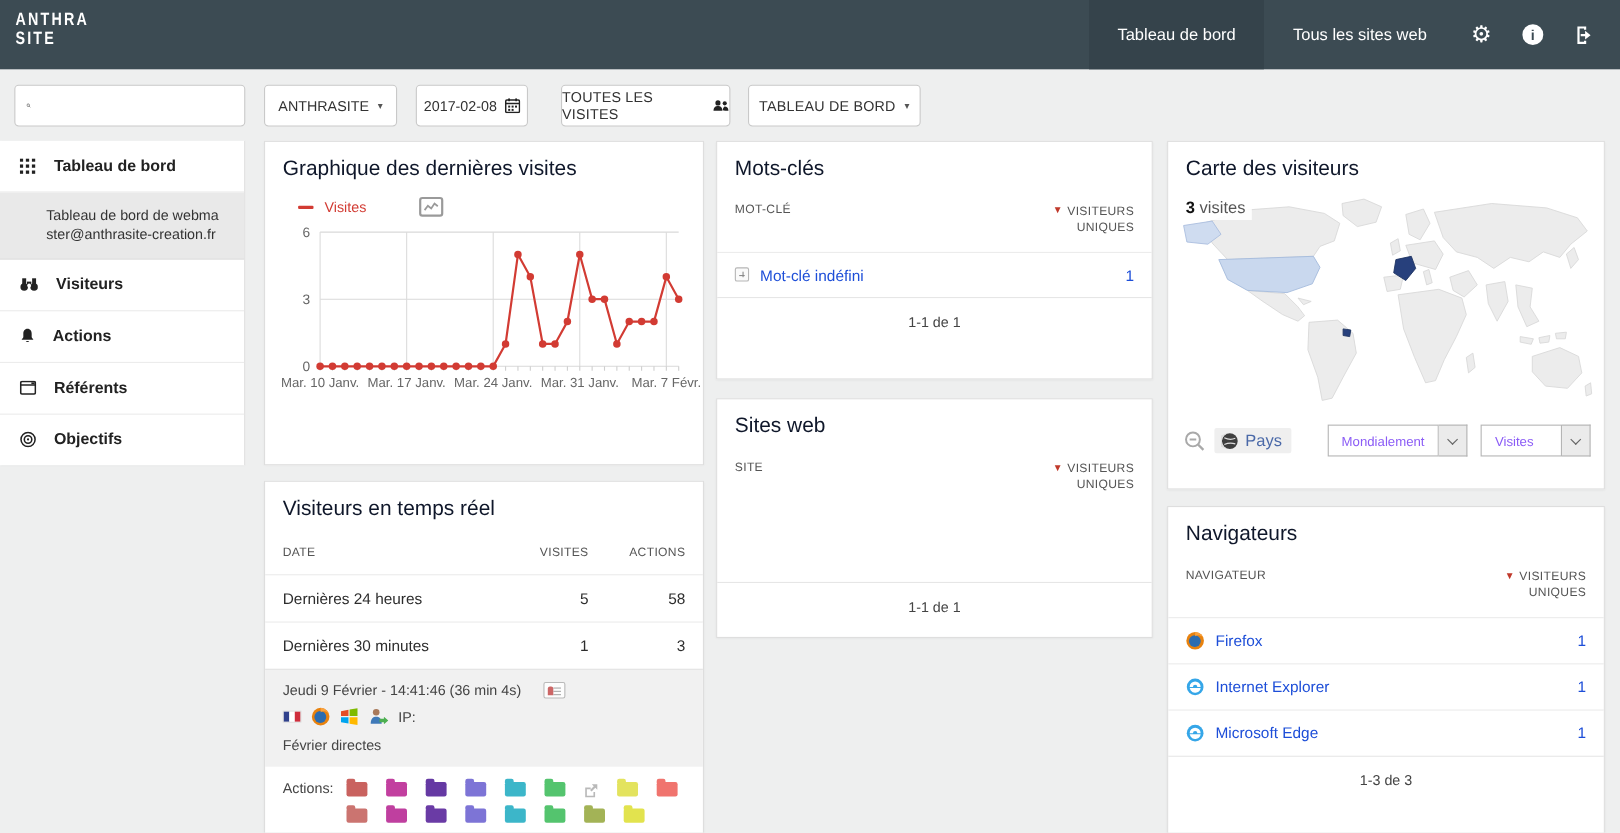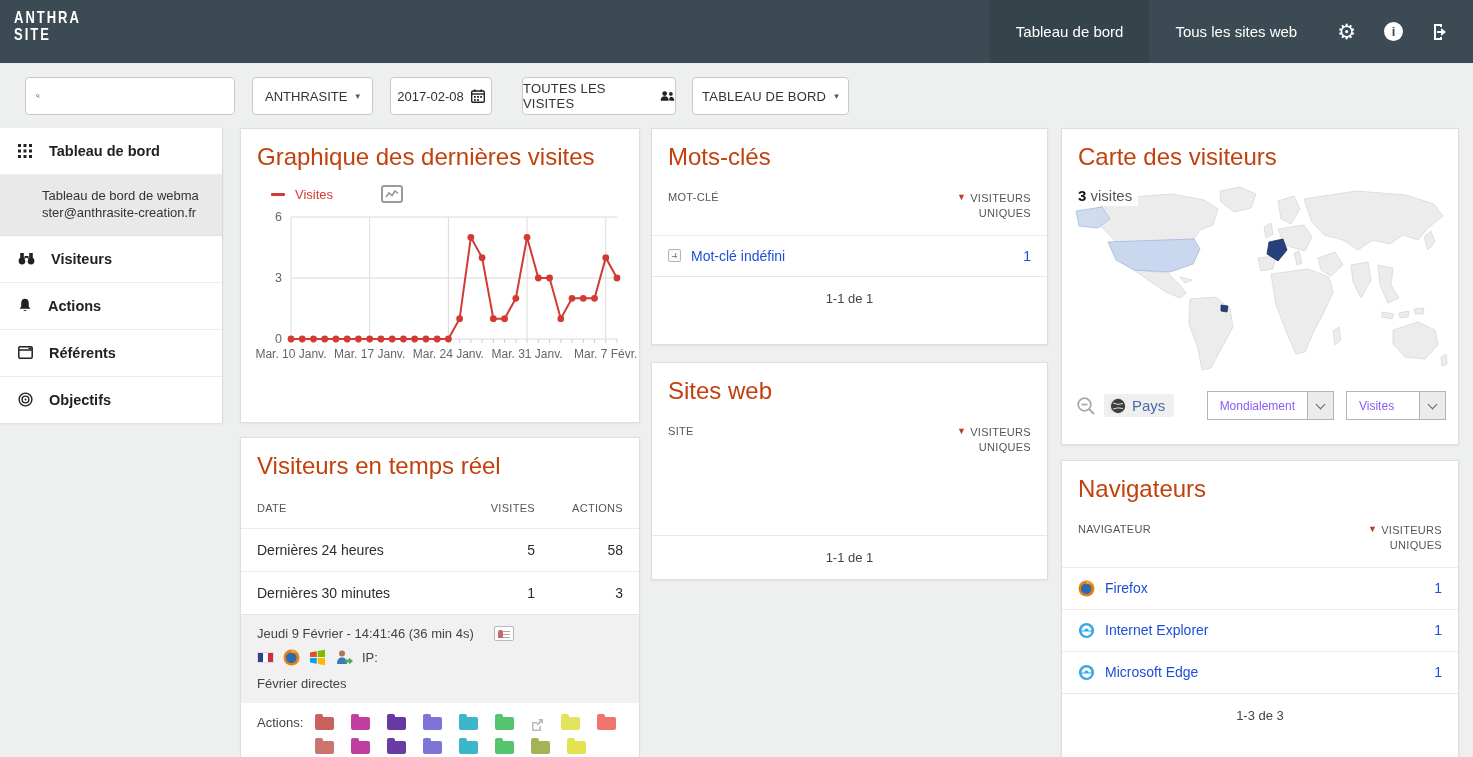--- a/index.html
+++ b/index.html
@@ -12,39 +12,39 @@
   .topnav { margin-left:auto; display:flex; align-items:stretch; }
   .topnav-item { color:#fff; font-size:15px; display:flex; align-items:center; padding:0 26px; cursor:pointer; white-space:nowrap; }
   .topnav-item.active { background:#35434b; }
   .topicon { display:flex; align-items:center; padding:0 14px; color:#fff; cursor:pointer; }
   .gear-glyph { font-size:21px; }
   .info-circle { width:19px; height:19px; border-radius:50%; background:#fff; color:#3c4b53; font-weight:bold; font-size:13px; display:flex; align-items:center; justify-content:center; }
   .topicon svg { display:block; }
   .topicon:last-child { padding-right:20px; }
 
   
-  .ctl { position:absolute; background:#fff; border:1px solid #c9c9c9; border-radius:4px; height:38px; display:flex; align-items:center; font-size:13px; color:#333; cursor:pointer;margin-left:12px; }
+  .ctl { position:absolute; background:#fff; border:1px solid #c9c9c9; border-radius:4px; height:38px; display:flex; align-items:center; font-size:13px; color:#333; cursor:pointer; }
   .searchbox { left:13px; top:77px; width:210px; padding:0 10px; cursor:text; }
   .searchbox input { border:none; outline:none; flex:1; font-size:13px; margin-left:8px; font-family:"Liberation Sans",sans-serif; }
   .ctl-site { left:240px; top:77px; width:121px; justify-content:center; gap:8px; }
   .ctl-date { left:378px; top:77px; width:102px; justify-content:center; gap:7px; }
   .ctl-seg  { left:510px; top:77px; width:154px; justify-content:center; gap:8px; letter-spacing:.2px; }
   .ctl-dash { left:680px; top:77px; width:157px; justify-content:center; gap:8px; letter-spacing:.2px; }
   .caret { font-size:9px; color:#555; }
 
   
   .sidebar { position:absolute; left:0; top:128px; width:223px; background:#fff; border-right:1px solid #dcdcdc; box-shadow:0 1px 2px rgba(0,0,0,.08); }
   .side-item { display:flex; align-items:center; gap:16px; padding:15px 16px 15px 18px; font-size:14.5px; font-weight:bold; color:#222; cursor:pointer; border-bottom:1px solid #ececec; }
   .side-item:last-child { border-bottom:none; }
   .side-item svg { flex:0 0 auto; }
   .side-sub { background:#e9e9e9; padding:13px 20px 13px 42px; font-size:13px; color:#333; line-height:1.3; cursor:pointer; border-bottom:1px solid #e0e0e0; word-break:break-all; }
 
   
   .card { position:absolute; background:#fff; border:1px solid #dedede; box-shadow:0 1px 2px rgba(0,0,0,.06); }
-  .card-title { font-size:24px; color:#c2410c; padding:14px 16px 10px; }
+  .card-title { font-size:19px; color:#0f172a; padding:14px 16px 10px; }
   .c-graph    { left:240px; top:128px; width:400px; height:295px; }
   .c-realtime { left:240px; top:437px; width:400px; height:321px; }
   .c-keywords { left:651px; top:128px; width:397px; height:217px; }
   .c-sites    { left:651px; top:362px; width:397px; height:218px; }
   .c-map      { left:1061px; top:128px; width:398px; height:317px; }
   .c-browsers { left:1061px; top:460px; width:398px; height:298px; }
 
   
   .legend-row { display:flex; align-items:center; margin:4px 16px 2px 30px; gap:10px; }
   .legend-dash { width:14px; height:3px; background:#d23b33; border-radius:1px; }

